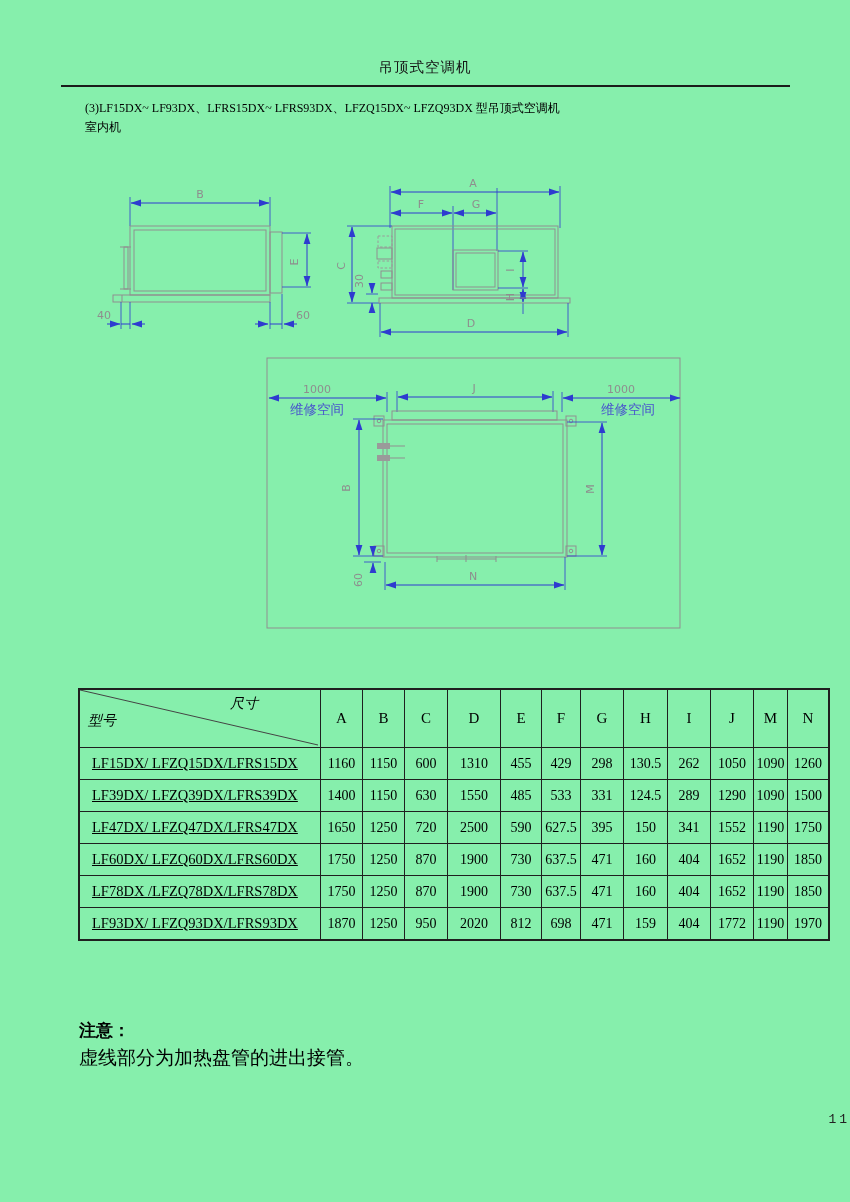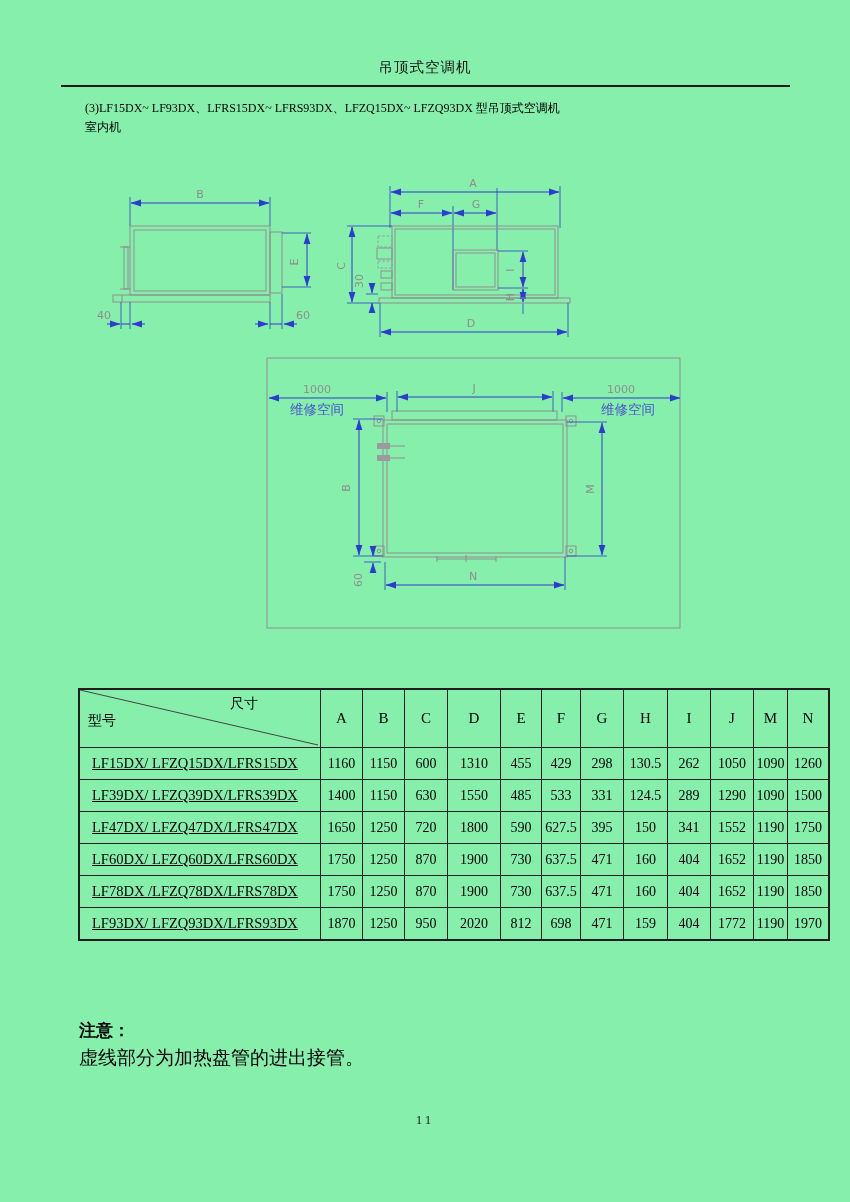--- a/index.html
+++ b/index.html
@@ -35,30 +35,30 @@
     border:2px solid #1f1f1f;
   }
   .dim-table th, .dim-table td {
     border:1px solid #1f1f1f; padding:0; font-weight:normal;
     text-align:center; vertical-align:middle; font-size:14px; color:#000;
     overflow:hidden; white-space:nowrap;
   }
   .dim-table thead th { height:57px; font-size:15px; }
   .dim-table tbody td { height:31px; }
   .dim-table td.model-cell { text-align:left; padding-left:12px; font-size:14.5px;text-decoration:underline; }
-  .corner-cell { position:relative; }
+  .corner-cell { position:relative;font-style:italic; }
   .corner-cell svg { position:absolute; left:0; top:0; width:100%; height:100%; }
   .corner-top { position:absolute; right:62px; top:5px; font-size:14px; }
   .corner-bottom { position:absolute; left:8px; top:22px; font-size:14px; }
   .notes { position:absolute; left:79px; top:1018px; width:600px; }
   .notes-heading { font-size:17px; font-weight:bold; line-height:1.5; }
   .notes-body { font-size:19px; line-height:1.5; }
   .page-num {
     position:absolute; top:1112px; left:0; width:100%;
-    text-align:center; font-size:13px; letter-spacing:3px; color:#222;
+    text-align:right; font-size:13px; letter-spacing:3px; color:#222;font-family:Liberation Mono, monospace;
   }
 </style>
 </head>
 <body>
 
 <div class="page">
 
   <div class="doc-header">吊顶式空调机</div>
   <div class="header-rule"></div>
 
@@ -291,21 +291,21 @@
           <td>289</td>
           <td>1290</td>
           <td>1090</td>
           <td>1500</td>
         </tr>
         <tr>
           <td class="model-cell">LF47DX/ LFZQ47DX/LFRS47DX</td>
           <td>1650</td>
           <td>1250</td>
           <td>720</td>
-          <td>1800</td>
+          <td>2500</td>
           <td>590</td>
           <td>627.5</td>
           <td>395</td>
           <td>150</td>
           <td>341</td>
           <td>1552</td>
           <td>1190</td>
           <td>1750</td>
         </tr>
         <tr>

